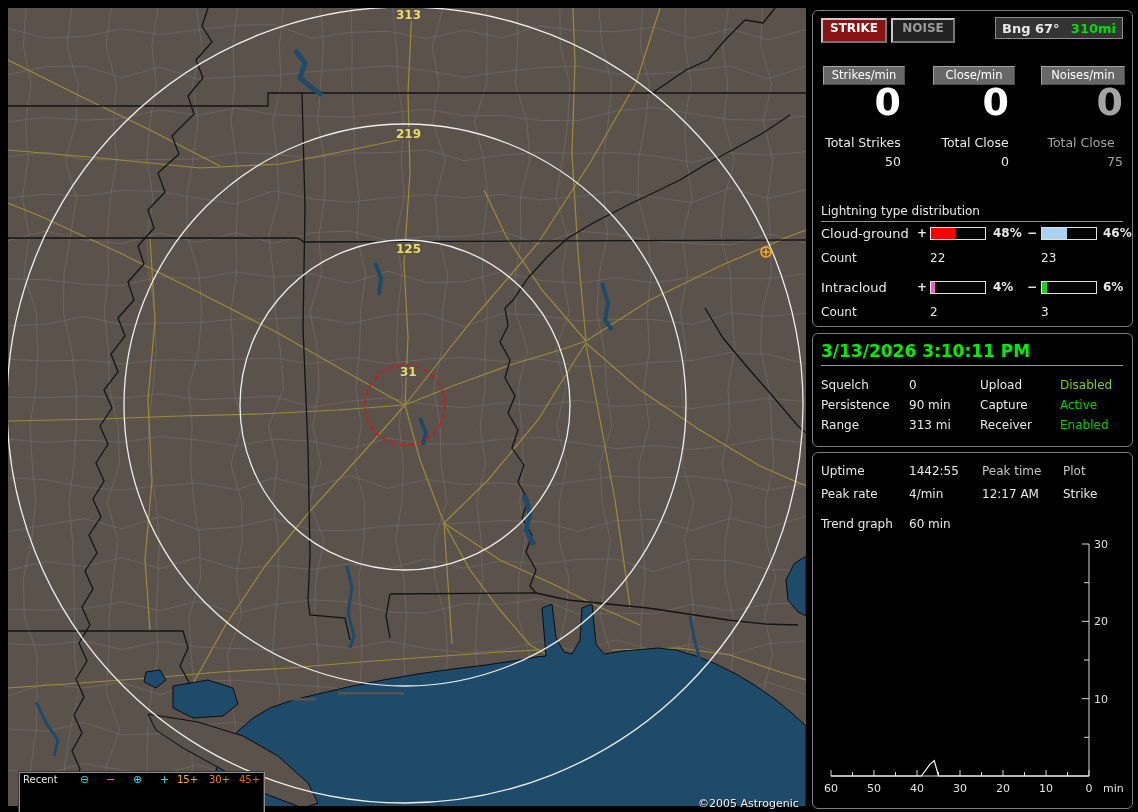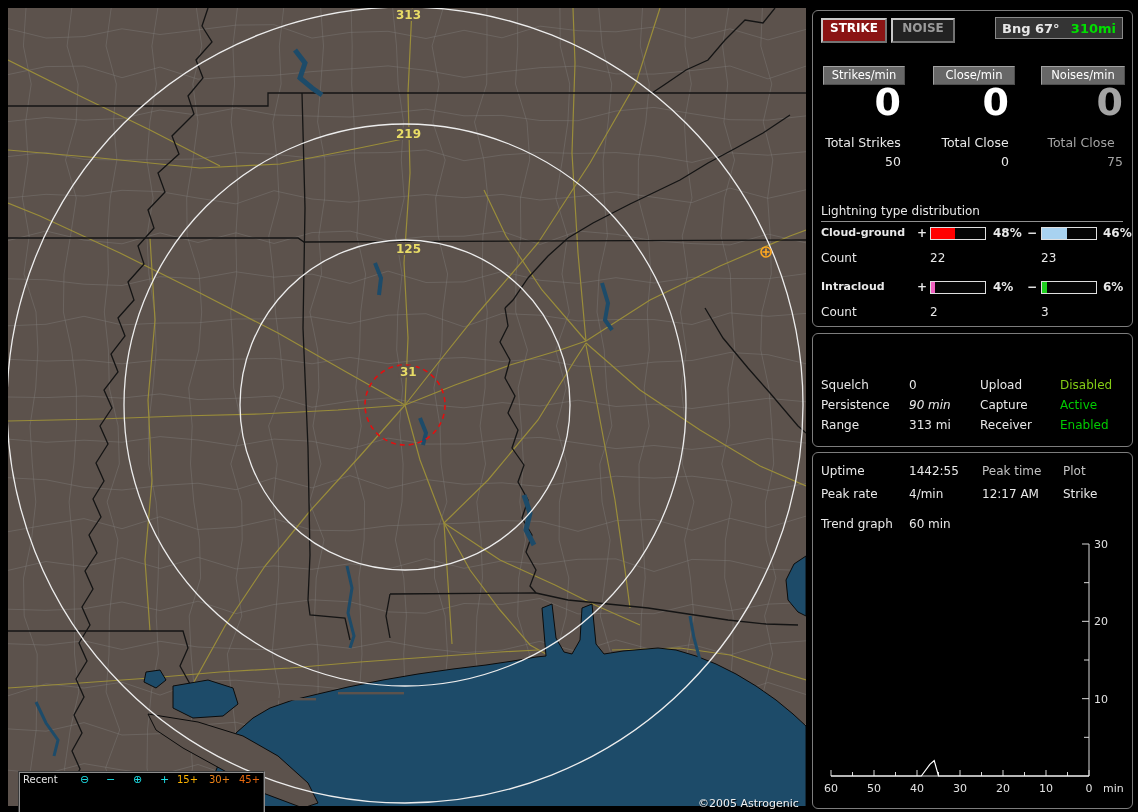--- a/index.html
+++ b/index.html
@@ -35,21 +35,21 @@
   #strike-btn{left:8px;top:7px;width:62px;height:21px;background:#8a1414;color:#fff;}
   #noise-btn{left:78px;top:7px;width:60px;height:21px;background:#222;color:#9a9a9a;}
   #bng-box{left:182px;top:6px;width:128px;height:22px;background:#343434;border:1px solid #8a8a8a;
            display:flex;justify-content:space-between;align-items:center;padding:0 6px;font-weight:bold;font-size:13px;box-sizing:border-box;}
   .colhdr{background:#676767;border:1px outset #a2a2a2;color:#fff;font-size:11.5px;text-align:center;height:17px;line-height:16px;}
   .bigzero{font-size:38px;font-weight:bold;text-align:right;line-height:38px;color:#fff;}
   .dim{color:#a4a4a4 !important;}
   .tlabel{text-align:center;font-size:12.5px;}
   .tvalue{text-align:right;font-size:12.5px;}
   .sechdr{border-bottom:1px solid #909090;padding-bottom:3px;}
-  .distlab{font-weight:bold;font-size:11px;}
+  .distlab{font-weight:normal;font-size:13px;}
   .bar{display:inline-block;width:54px;height:11px;border:1px solid #e0e0e0;background:#050505;vertical-align:middle;}
   .bar i{display:block;height:100%;}
   .pct{font-weight:bold;}
   .cnt{font-weight:normal;}
   #dt-line{font-size:17px;font-weight:bold;border-bottom:1px solid #9a9a9a;padding-bottom:4px;}
   .stat-dim{color:#c2c2c2;}
   #trend-svg text{fill:#e2e2e2;font-size:11px;}
   #trend-svg .axis{stroke:#d8d8d8;stroke-width:1;}
   #trend-svg .mid{text-anchor:middle;}
   #trend-svg .trace{stroke:#fff;fill:none;stroke-width:1.2;}
@@ -242,26 +242,27 @@
         <i style="width: 10%; background: rgb(32, 208, 32);"></i>
       </span>
     <span class="pct abs" style="left:290px;top:269px;">6%</span>
 
     <span class="cnt abs" style="left:8px;top:294px;">Count</span>
     <span class="cnt abs" style="left:117px;top:294px;">2</span>
     <span class="cnt abs" style="left:228px;top:294px;">3</span>
   </div>
 
   <div id="box2" class="pbox">
+    <div id="dt-line" class="abs" style="left: 8px; top: 7px; width: 302px; color: rgb(0, 238, 0);">3/13/2026 3:10:11 PM</div>
     <span class="abs" style="left:8px;top:44px;">Squelch</span>
     <span class="abs" style="left:96px;top:44px;">0</span>
     <span class="abs" style="left:167px;top:44px;">Upload</span>
     <span class="abs" style="left: 247px; top: 44px; color: #84cc16;">Disabled</span>
     <span class="abs" style="left:8px;top:64px;">Persistence</span>
-    <span class="abs" style="left:96px;top:64px;font-style:italic;">90 min</span>
+    <span class="abs" style="left:96px;top:64px;">90 min</span>
     <span class="abs" style="left:167px;top:64px;">Capture</span>
     <span class="abs" style="left: 247px; top: 64px; color: rgb(0, 204, 0);">Active</span>
     <span class="abs" style="left:8px;top:84px;">Range</span>
     <span class="abs" style="left:96px;top:84px;">313 mi</span>
     <span class="abs" style="left:167px;top:84px;">Receiver</span>
     <span class="abs" style="left: 247px; top: 84px; color: rgb(0, 204, 0);">Enabled</span>
   </div>
 
   <div id="box3" class="pbox">
     <span class="abs" style="left:8px;top:11px;">Uptime</span>

